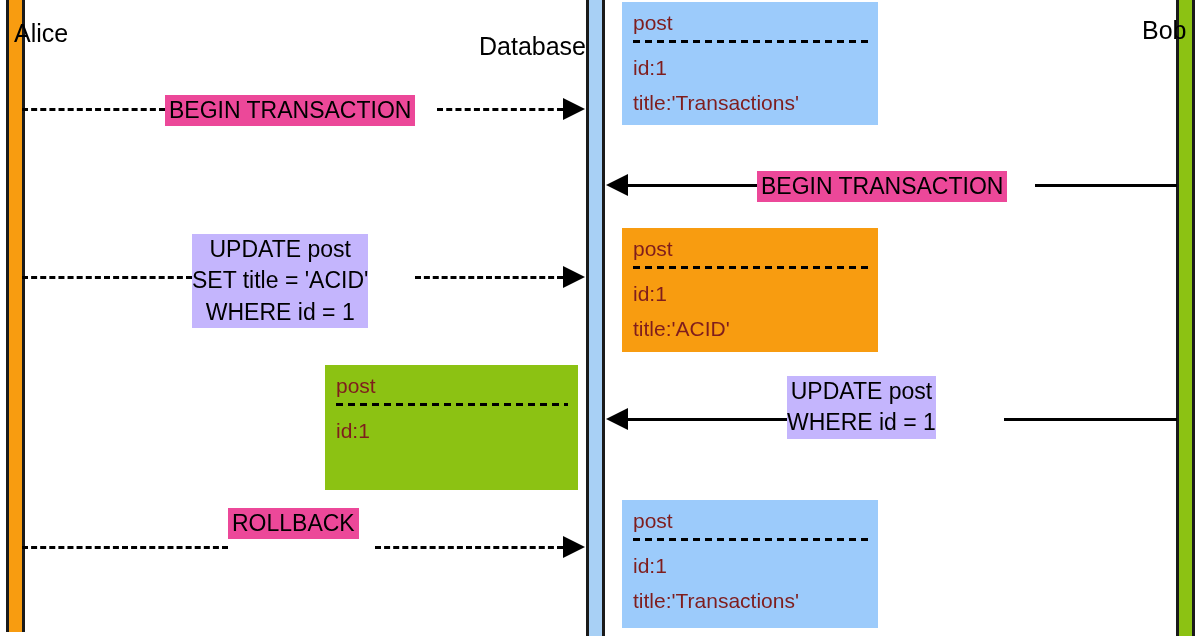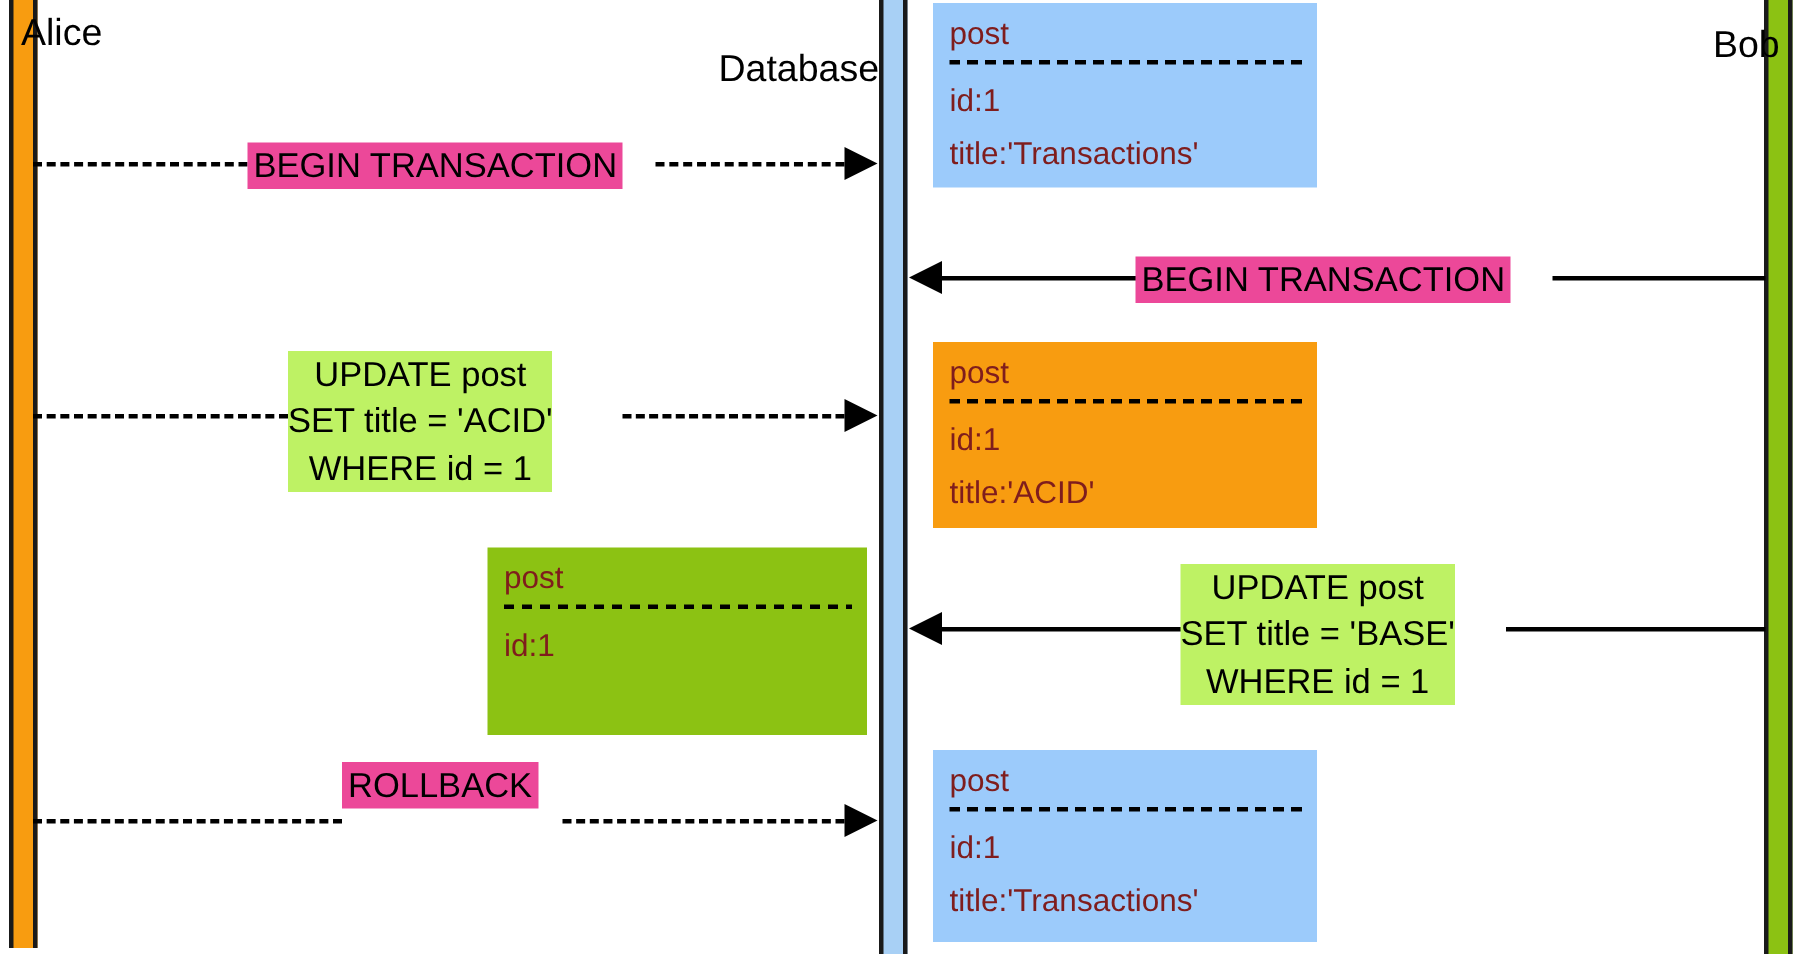--- a/index.html
+++ b/index.html
@@ -55,21 +55,21 @@
   }
 
   
   .actor-label {
     position: absolute;
     font-size: 25px;
     color: #000000;
     line-height: 1;
     white-space: nowrap;
   }
-  .actor-alice { left: 14px; top: 10px; }
+  .actor-alice { left: 14px; top: 21px; }
   .actor-database { left: 479px; top: 34px; }
   .actor-bob { left: 1142px; top: 18px; }
 
   
   .data-box {
     position: absolute;
     box-sizing: border-box;
     padding: 8px 10px 6px 11px;
     font-size: 21px;
     color: #7f1d1d;
@@ -147,21 +147,21 @@
     border-right: 22px solid #000000;
   }
 
   
   .msg-multiline {
     position: absolute;
     font-size: 23px;
     line-height: 1.36;
     color: #000000;
     text-align: center;
-    background: #bef264;
+    background: #c4b5fd;
     white-space: nowrap;
   }
   .msg-multiline span { display: block; }
 </style>
 </head>
 <body>
 
 <div id="diagram">
 
   <div class="lifeline lifeline-alice"></div>
@@ -199,21 +199,20 @@
     </div>
     <div class="seg seg-dashed" style="left:415px; top:276px; width:148px;"></div>
     <div class="arrow-right" style="left:563px; top:266px;"></div>
   </div>
 
   <div class="message">
     <div class="arrow-left" style="left:606px; top:408px;"></div>
     <div class="seg seg-solid" style="left:628px; top:418px; width:160px;"></div>
     <div class="msg-multiline" style="left:787px; top:376px;">
       <span>UPDATE post</span>
-      <span>SET title = 'BASE'</span>
       <span>WHERE id = 1</span>
     </div>
     <div class="seg seg-solid" style="left:1004px; top:418px; width:173px;"></div>
   </div>
 
   <div class="message">
     <div class="seg seg-dashed" style="left:22px; top:546px; width:206px;"></div>
     <div class="msg-label" style="left:228px; top:508px;">ROLLBACK</div>
     <div class="seg seg-dashed" style="left:375px; top:546px; width:188px;"></div>
     <div class="arrow-right" style="left:563px; top:536px;"></div>

